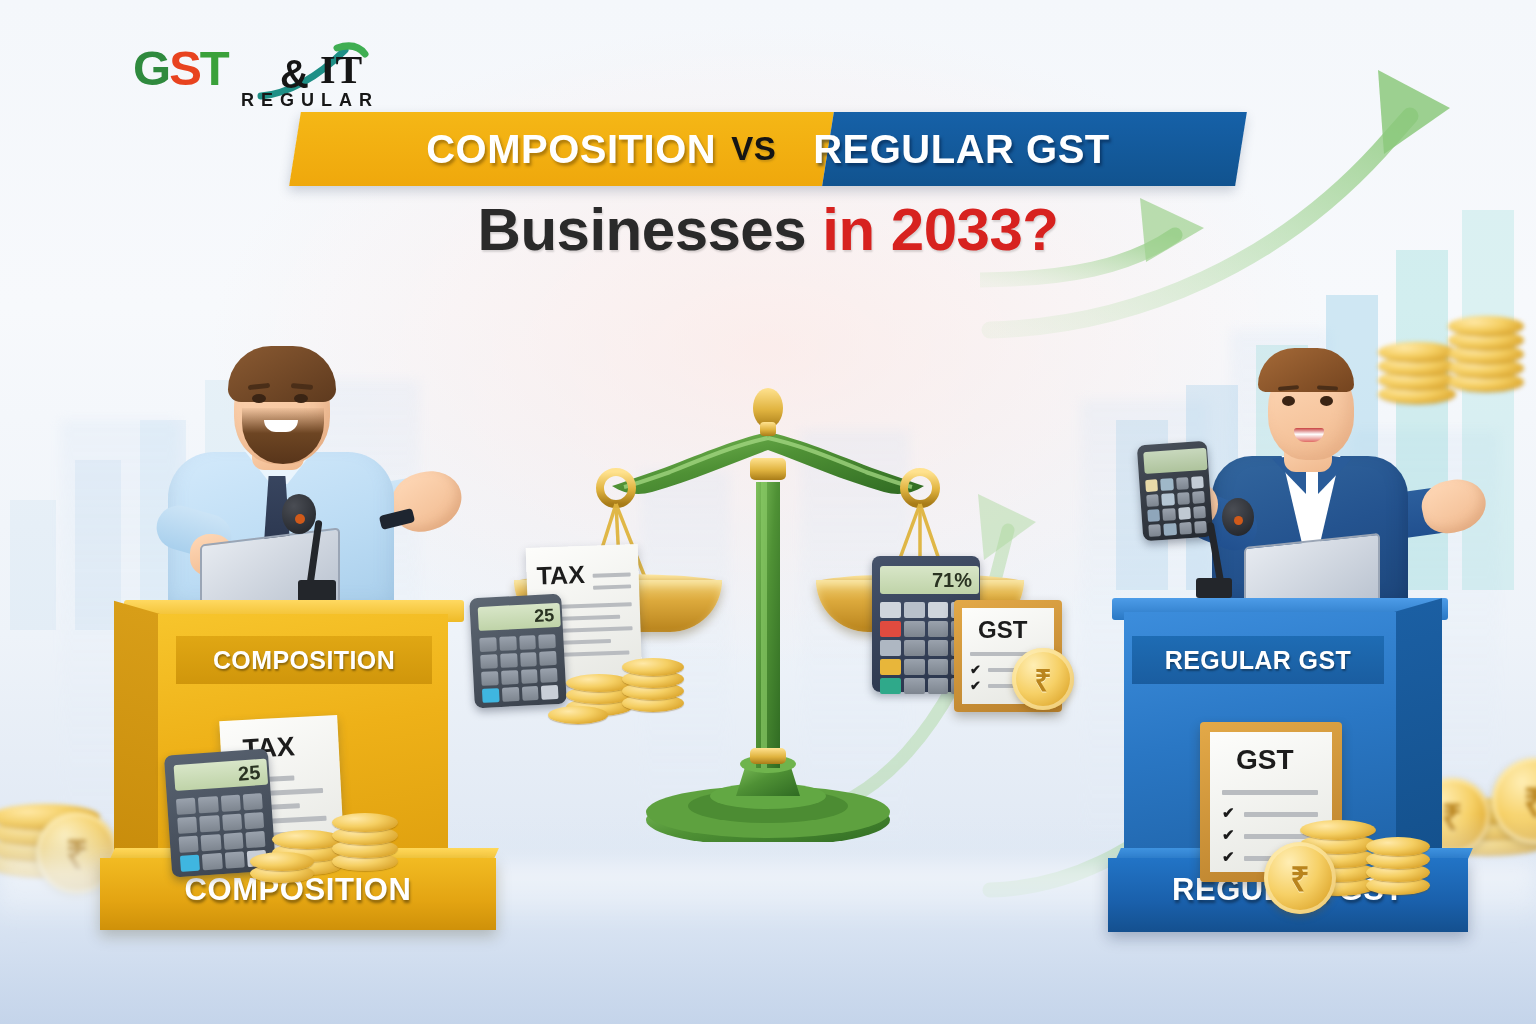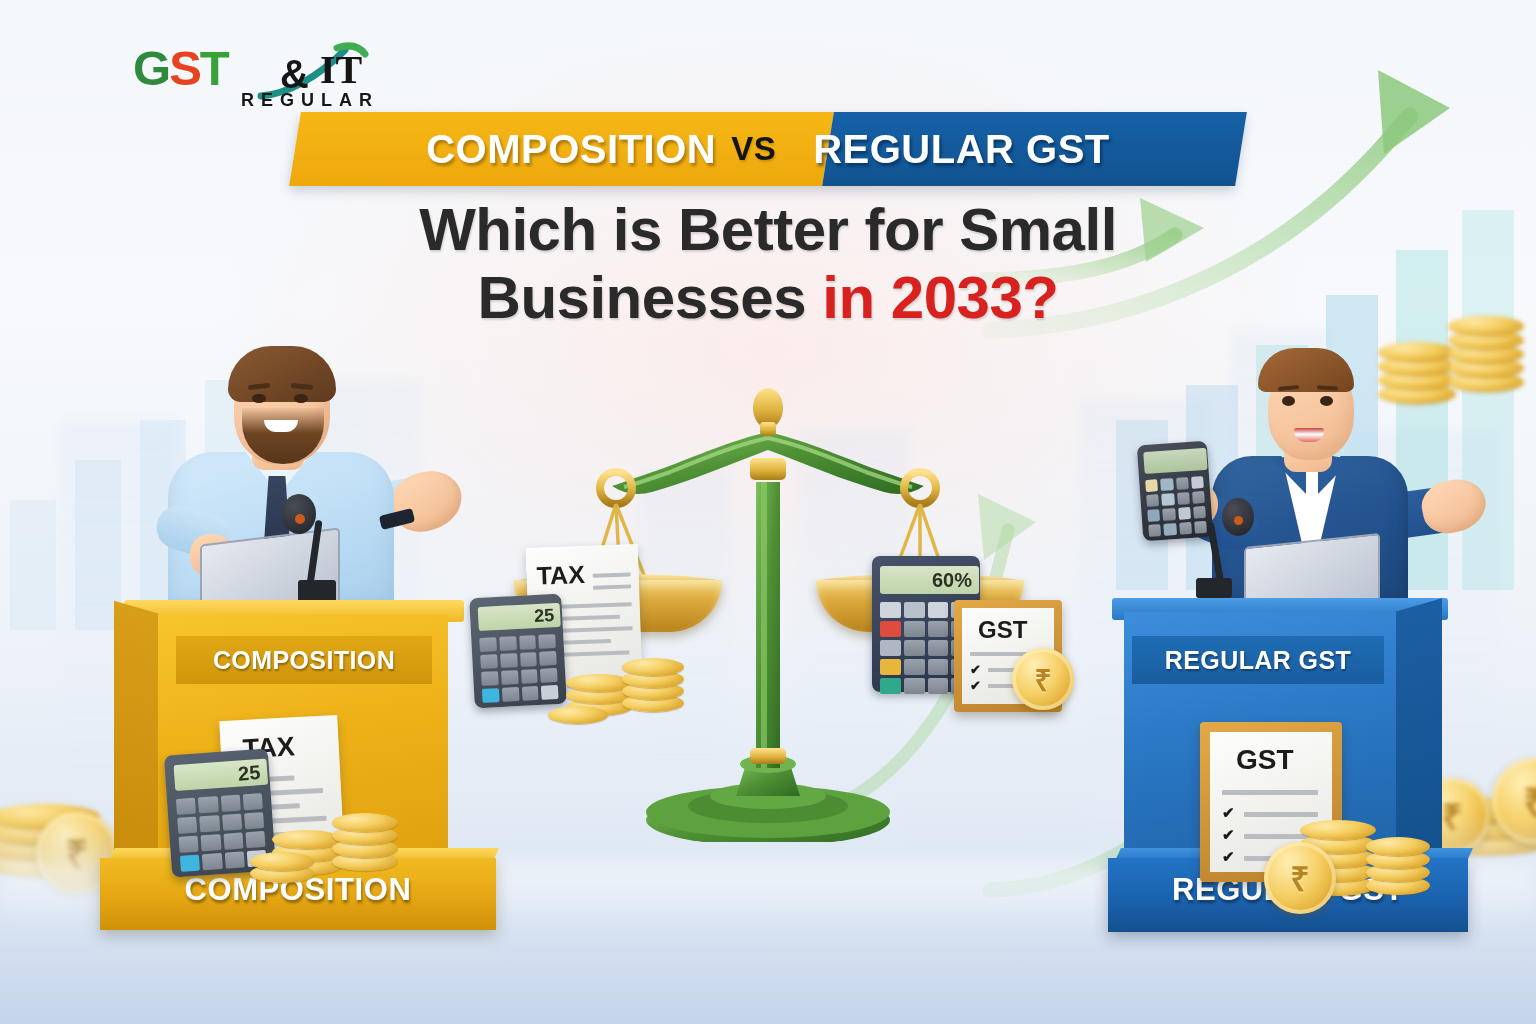--- a/index.html
+++ b/index.html
@@ -267,21 +267,20 @@
     <div class="banner-yellow"></div>
     <div class="banner-blue"></div>
     <div class="banner-text">
       <span class="bt bt-left">COMPOSITION</span>
       <span class="bt bt-vs">VS</span>
       <span class="bt bt-right">REGULAR GST</span>
     </div>
   </div>
 
   <div class="headline">
-    <div class="hl-line">Which is Better for Small</div>
     <div class="hl-line">
       <span>Businesses</span>
       <span class="hl-red">in 2033?</span>
     </div>
   </div>
 
   <div class="person" style="left:148px;top:334px;width:320px;height:280px;">
 
     <div class="arm" style="left:168px;top:150px;width:120px;height:44px;border-radius:24px;
          background:linear-gradient(180deg,#cfe6f7,#aed3ef);transform:rotate(-10deg);"></div>
@@ -594,21 +593,21 @@
     <div class="coin-disc" style="left:0;top:36px;width:66px;height:18px;"></div>
     <div class="coin-disc" style="left:56px;top:56px;width:62px;height:18px;"></div>
     <div class="coin-disc" style="left:56px;top:44px;width:62px;height:18px;"></div>
     <div class="coin-disc" style="left:56px;top:32px;width:62px;height:18px;"></div>
     <div class="coin-disc" style="left:56px;top:20px;width:62px;height:18px;"></div>
     <div class="coin-disc" style="left:-18px;top:68px;width:60px;height:18px;"></div>
   </div>
 
   <div class="calc" style="left:872px;top:556px;width:108px;height:136px;
        background:linear-gradient(160deg,#46536b,#28334a);">
-    <div class="calc-screen" style="left:8px;top:10px;width:92px;height:28px;font-size:20px;padding-right:7px;">60%</div>
+    <div class="calc-screen" style="left:8px;top:10px;width:92px;height:28px;font-size:20px;padding-right:7px;">71%</div>
     <div class="calc-keys" style="left:8px;top:46px;width:92px;grid-template-columns:repeat(4,1fr);grid-auto-rows:16px;">
       <div class="key" style="background:#cfd5dc;"></div>
         <div class="key" style="background:#b8c0ca;"></div>
         <div class="key" style="background:#cfd5dc;"></div>
         <div class="key" style="background:#b8c0ca;"></div>
       <div class="key" style="background:#e04b3f;"></div>
         <div class="key"></div>
         <div class="key"></div>
         <div class="key"></div>
       <div class="key" style="background:#aeb7c2;"></div>

